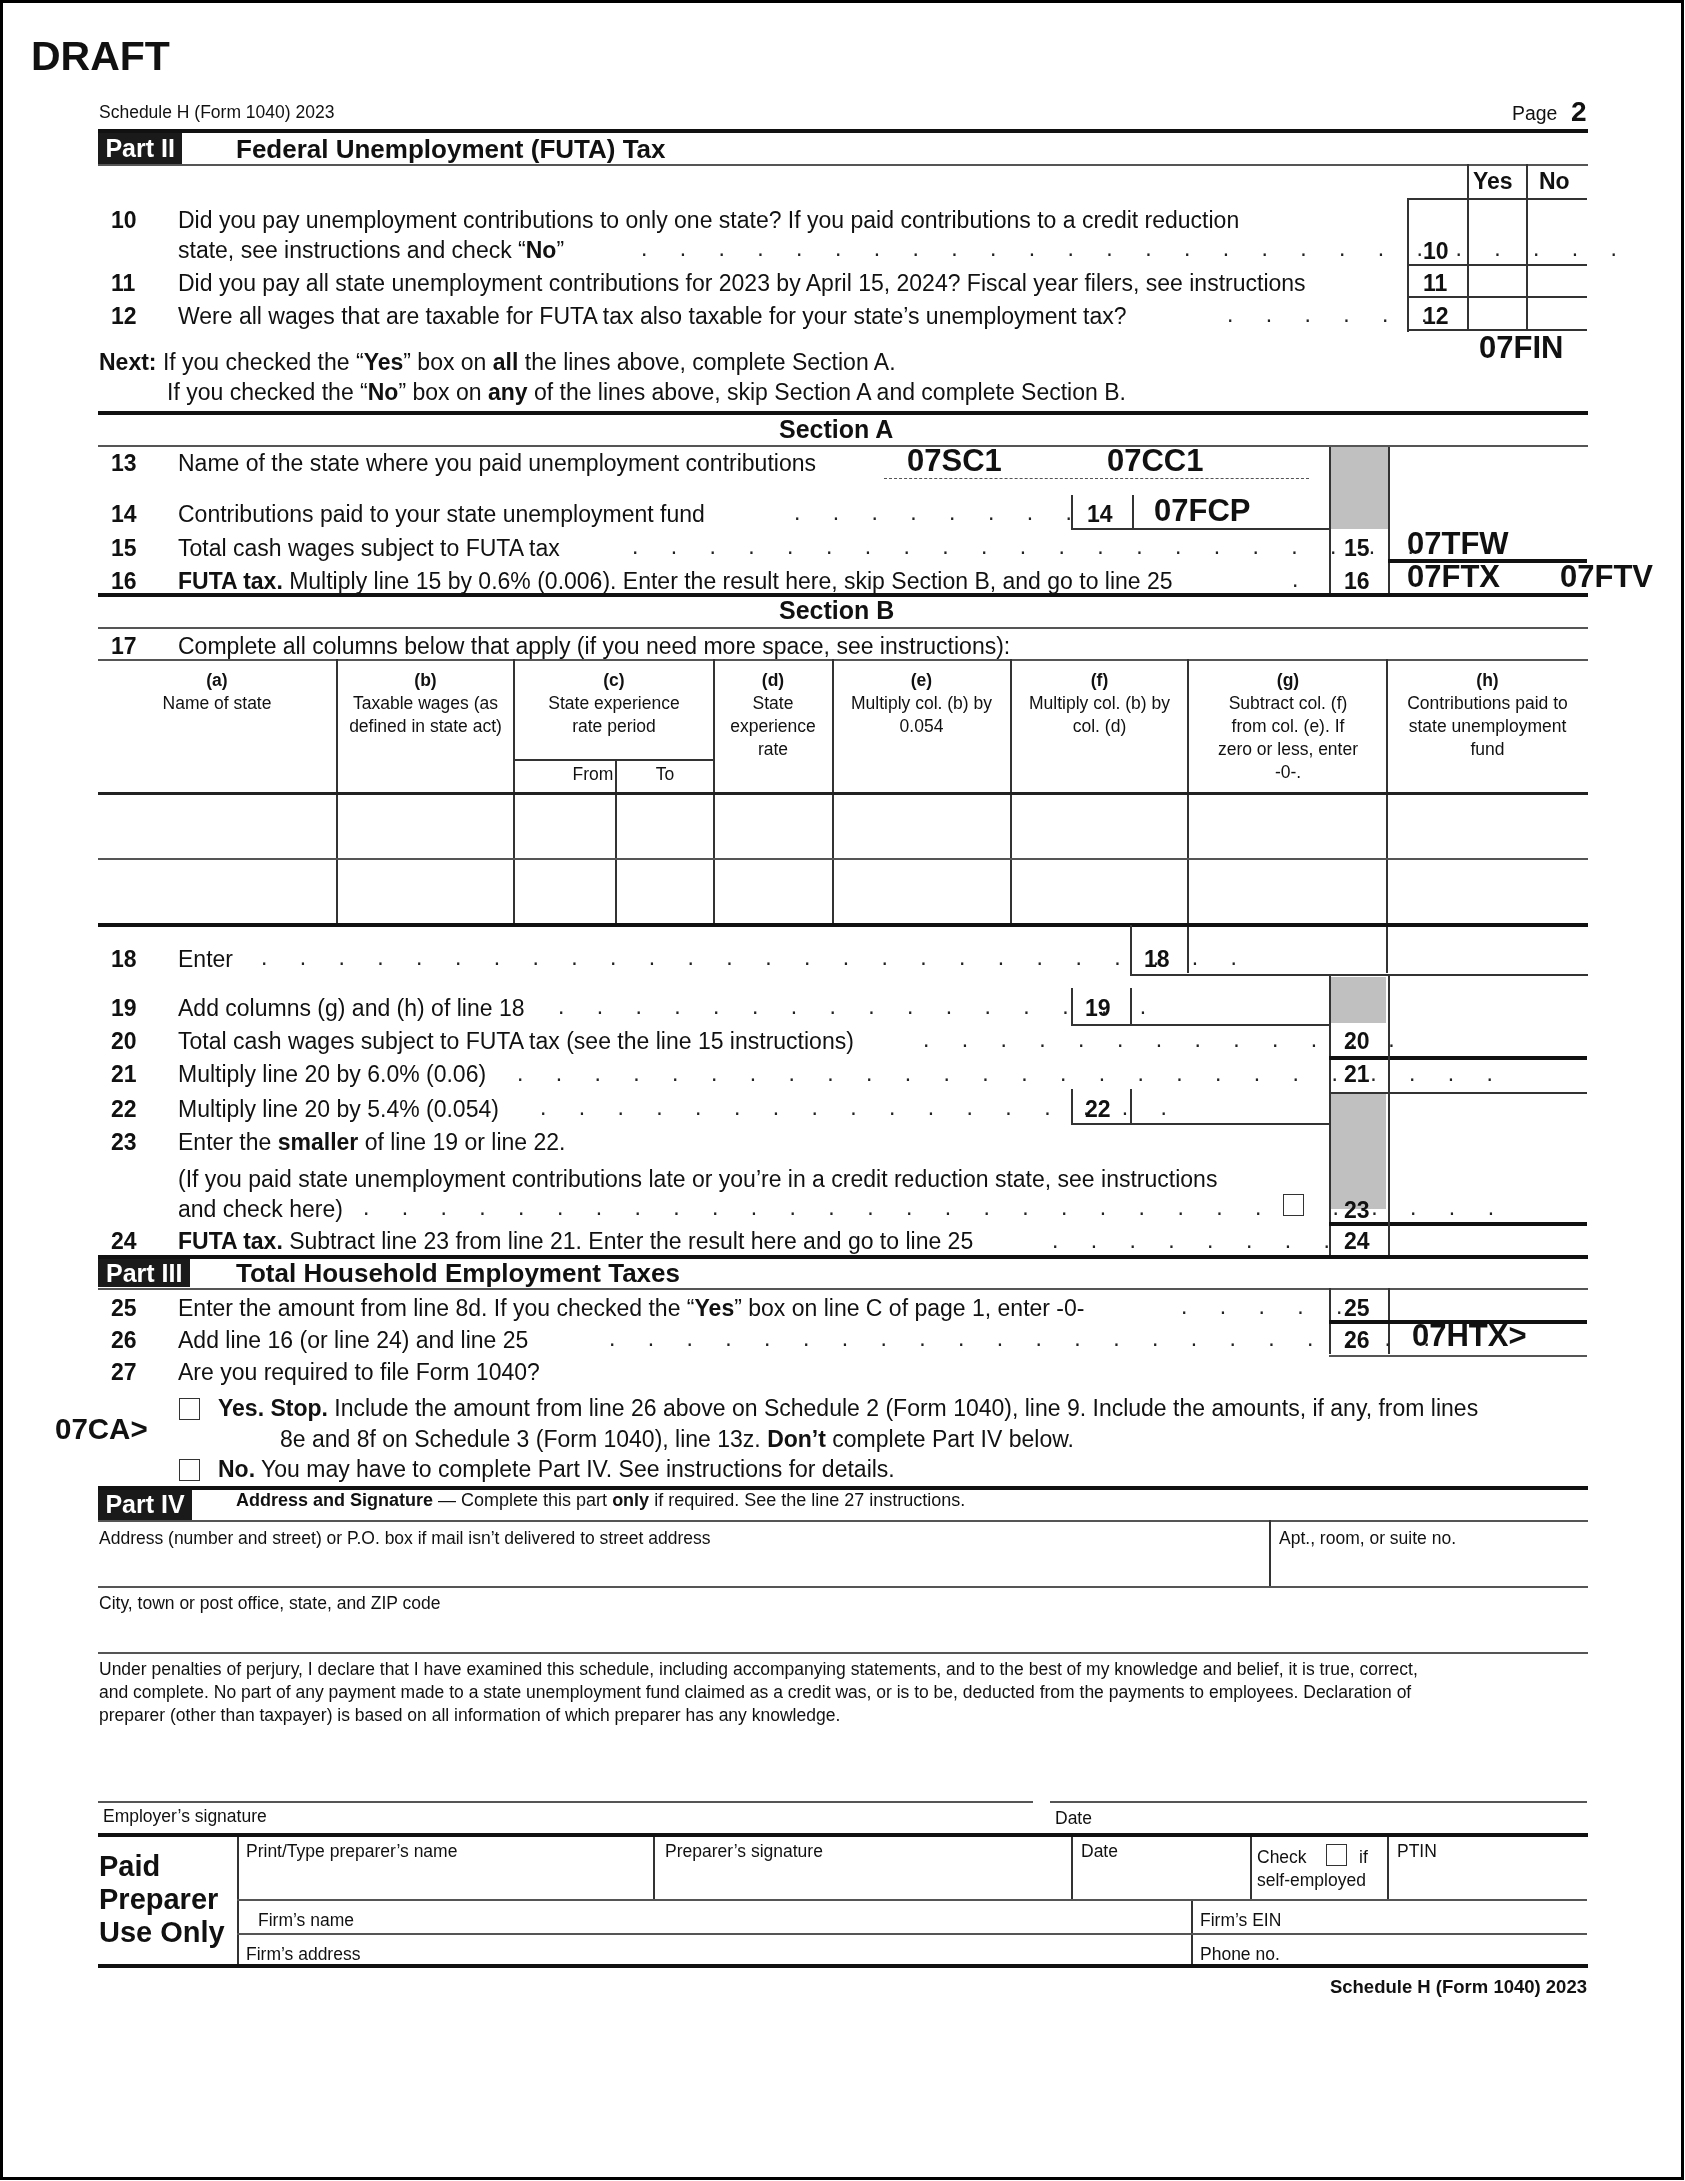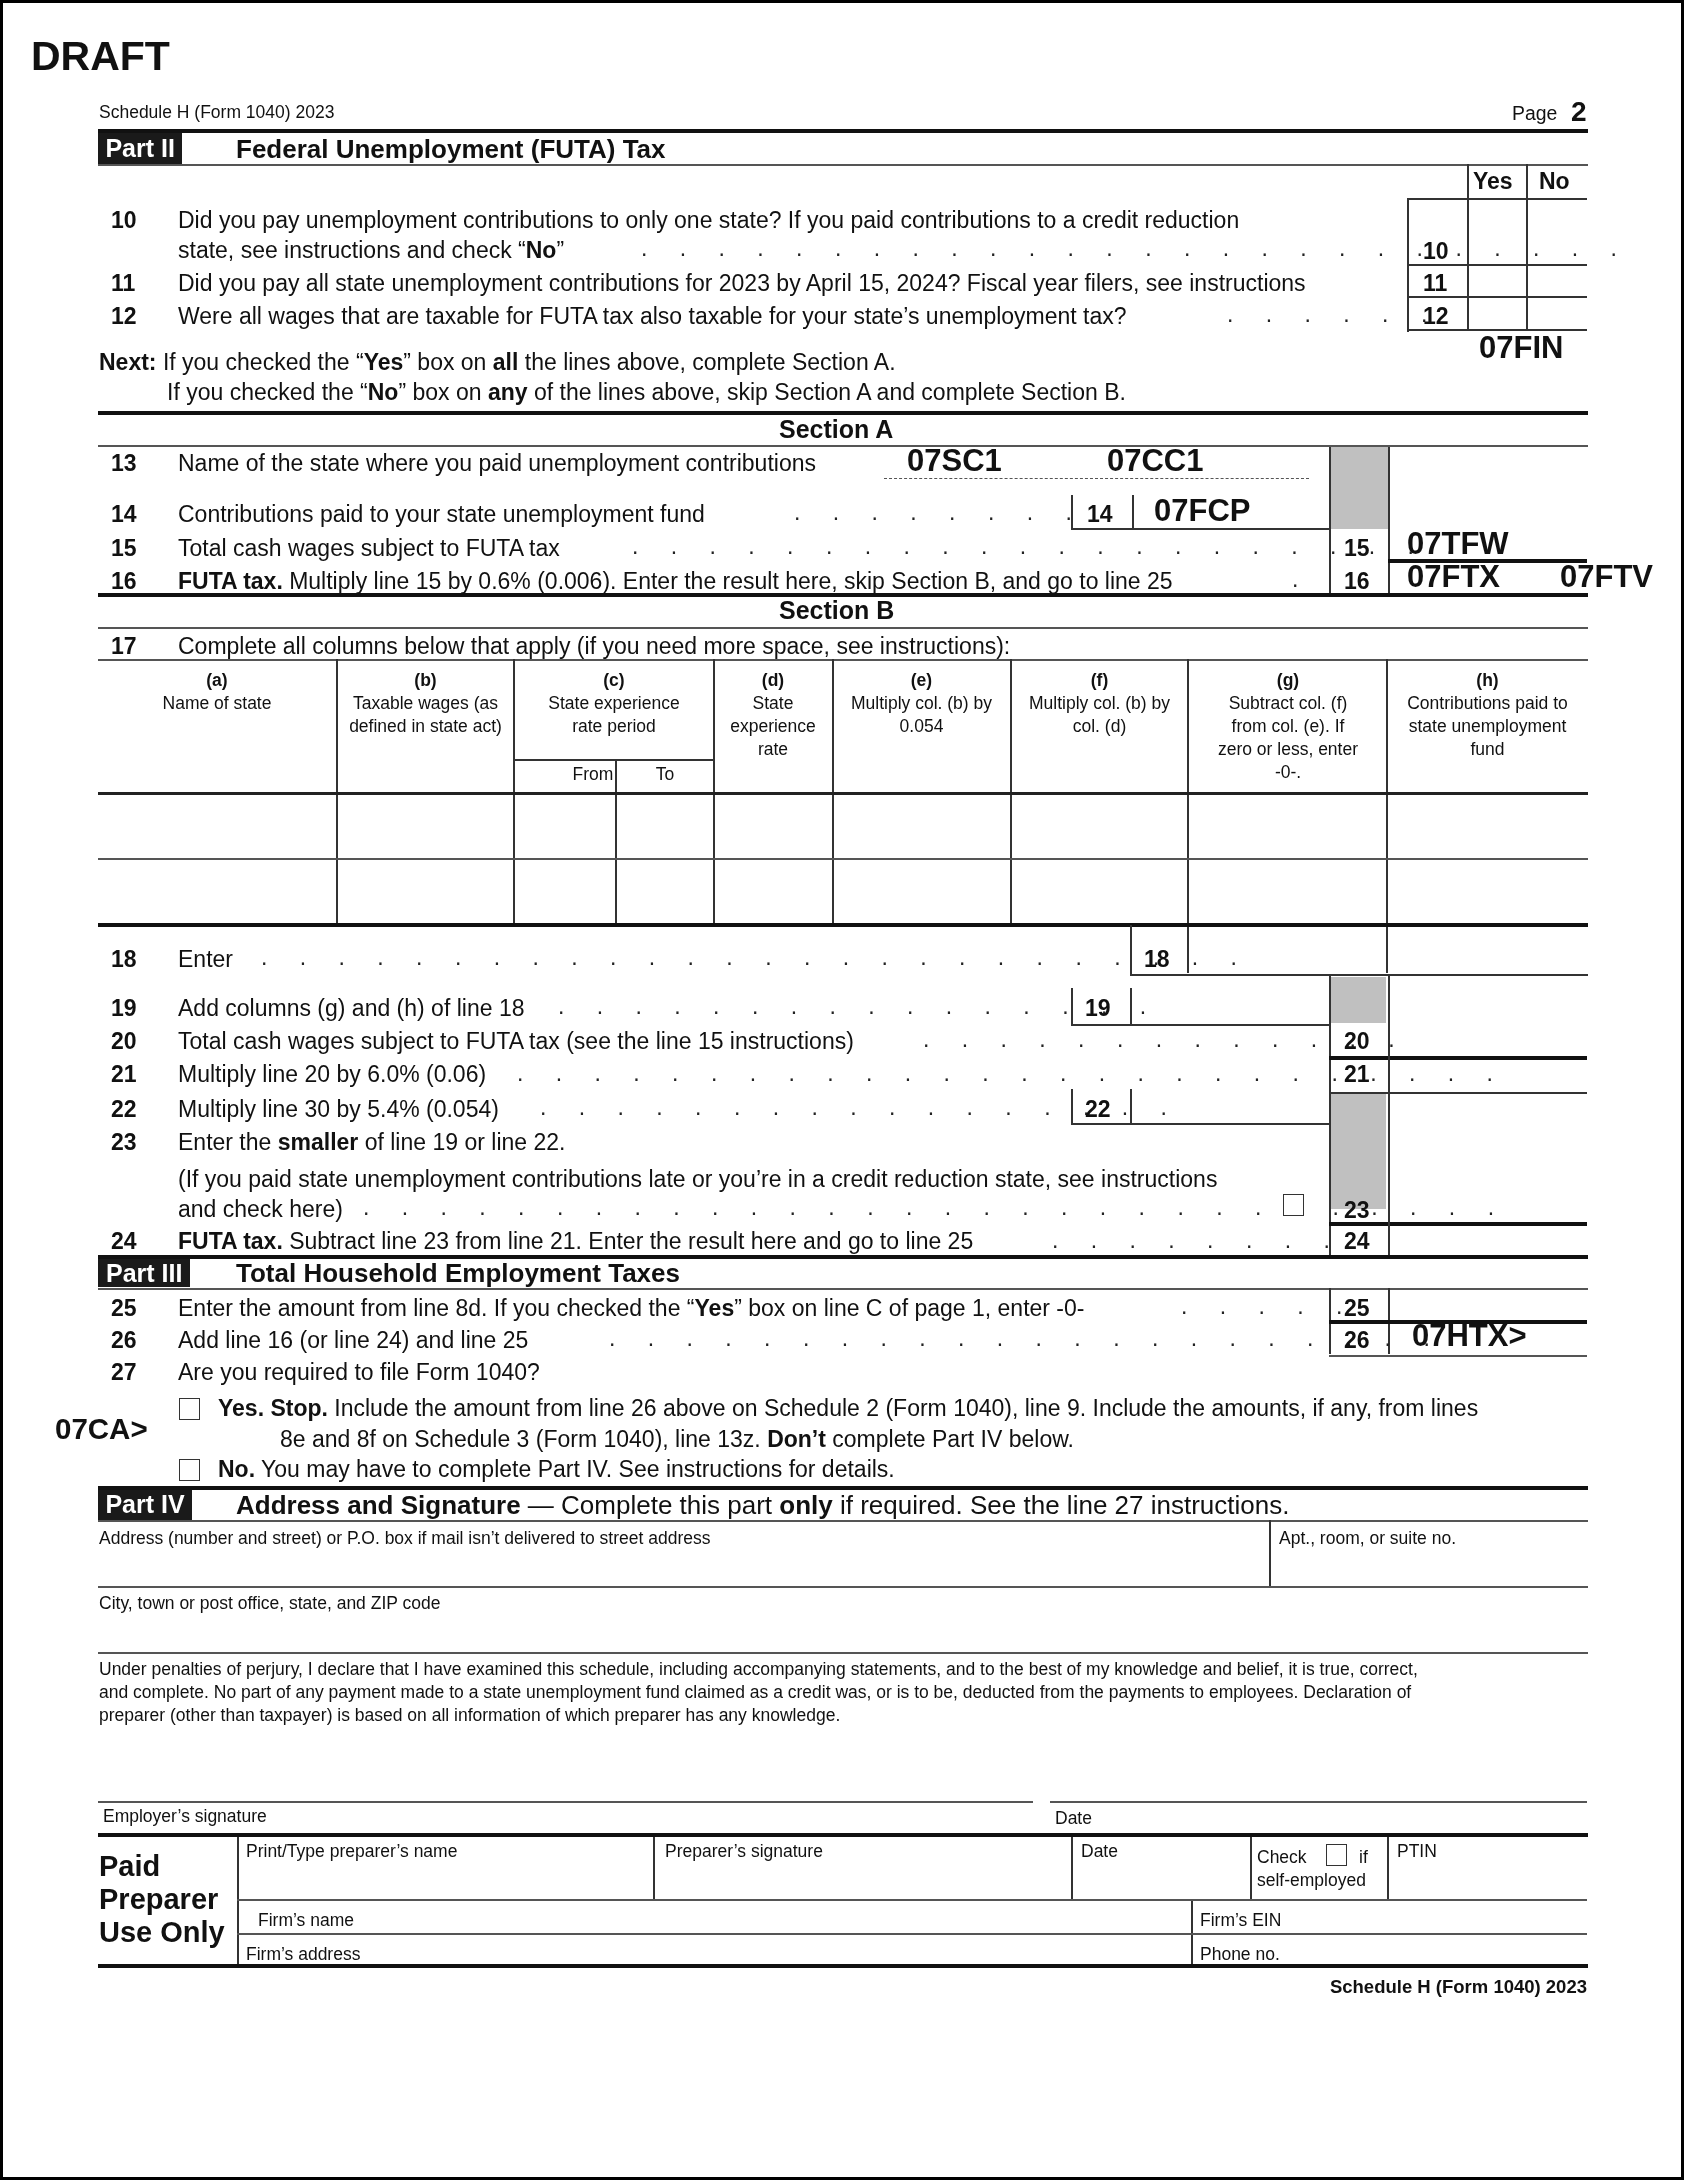--- a/index.html
+++ b/index.html
@@ -178,21 +178,21 @@
 <div class="hl" style="left:1329px;top:1056px;width:258px;height:3.7px;background:#111;"></div>
 
 <div class="abs ln" style="left:111px;top:1061px;">21</div>
 <div class="abs t" style="left:178px;top:1061px;">Multiply line 20 by 6.0% (0.06)</div>
 <div class="dots" style="left:517px;top:1060px;">. . . . . . . . . . . . . . . . . . . . . . . . . .</div>
 <div class="abs ln" style="left:1344px;top:1061px;">21</div>
 <div class="abs" style="left:1390px;top:1060px;width:198px;height:31px;"></div>
 <div class="hl" style="left:1329px;top:1092px;width:258px;height:1.8px;"></div>
 
 <div class="abs ln" style="left:111px;top:1096px;">22</div>
-<div class="abs t" style="left:178px;top:1096px;">Multiply line 30 by 5.4% (0.054)</div>
+<div class="abs t" style="left:178px;top:1096px;">Multiply line 20 by 5.4% (0.054)</div>
 <div class="dots" style="left:540px;top:1094px;">. . . . . . . . . . . . . . . . .</div>
 <div class="vl" style="left:1071px;top:1089px;height:35px;"></div>
 <div class="vl" style="left:1130px;top:1089px;height:35px;"></div>
 <div class="hl" style="left:1071px;top:1123px;width:260px;height:1.8px;"></div>
 <div class="abs ln" style="left:1085px;top:1096px;">22</div>
 <div class="abs" style="left:1132px;top:1089px;width:198px;height:33px;"></div>
 
 <div class="abs ln" style="left:111px;top:1129px;">23</div>
 <div class="abs t" style="left:178px;top:1129px;"><span>Enter the </span><b>smaller</b><span> of line 19 or line 22.</span></div>
 <div class="abs t" style="left:178px;top:1166px;">(If you paid state unemployment contributions late or you’re in a credit reduction state, see instructions</div>
@@ -239,21 +239,21 @@
 <div class="cb" style="left:179px;top:1398px;"></div>
 <div class="abs t" style="left:218px;top:1395px;"><b>Yes. Stop.</b><span> Include the amount from line 26 above on Schedule 2 (Form 1040), line 9. Include the amounts, if any, from lines</span></div>
 <div class="abs t" style="left:280px;top:1426px;"><span>8e and 8f on Schedule 3 (Form 1040), line 13z. </span><b>Don’t</b><span> complete Part IV below.</span></div>
 <div class="code" style="left:55px;top:1412px;font-size:29.5px;">07CA&gt;</div>
 
 <div class="cb" style="left:179px;top:1459px;"></div>
 <div class="abs t" style="left:218px;top:1456px;"><b>No.</b><span> You may have to complete Part IV. See instructions for details.</span></div>
 <div class="hl thick" style="left:98px;top:1486px;width:1490px;"></div>
 
 <div class="partbox" style="left:98px;top:1490px;height:29.5px;line-height:29.5px;">Part IV</div>
-<div class="abs" style="left:236px;top:1490px;font-size:26px;"><b>Address and Signature</b><span> — Complete this part </span><b>only</b><span> if required. See the line 27 instructions.</span></div>
+<div class="abs" style="left:236px;top:1490px;font-size:18px;"><b>Address and Signature</b><span> — Complete this part </span><b>only</b><span> if required. See the line 27 instructions.</span></div>
 <div class="hl thin" style="left:98px;top:1520px;width:1490px;"></div>
 
 <div class="abs sm" style="left:99px;top:1528px;">Address (number and street) or P.O. box if mail isn’t delivered to street address</div>
 <div class="abs" style="left:98px;top:1522px;width:1170px;height:63px;"></div>
 <div class="vl" style="left:1269px;top:1520px;height:66px;"></div>
 <div class="abs sm" style="left:1279px;top:1528px;">Apt., room, or suite no.</div>
 <div class="abs" style="left:1271px;top:1522px;width:317px;height:63px;"></div>
 <div class="hl thin" style="left:98px;top:1586px;width:1490px;"></div>
 
 <div class="abs sm" style="left:99px;top:1593px;">City, town or post office, state, and ZIP code</div>

